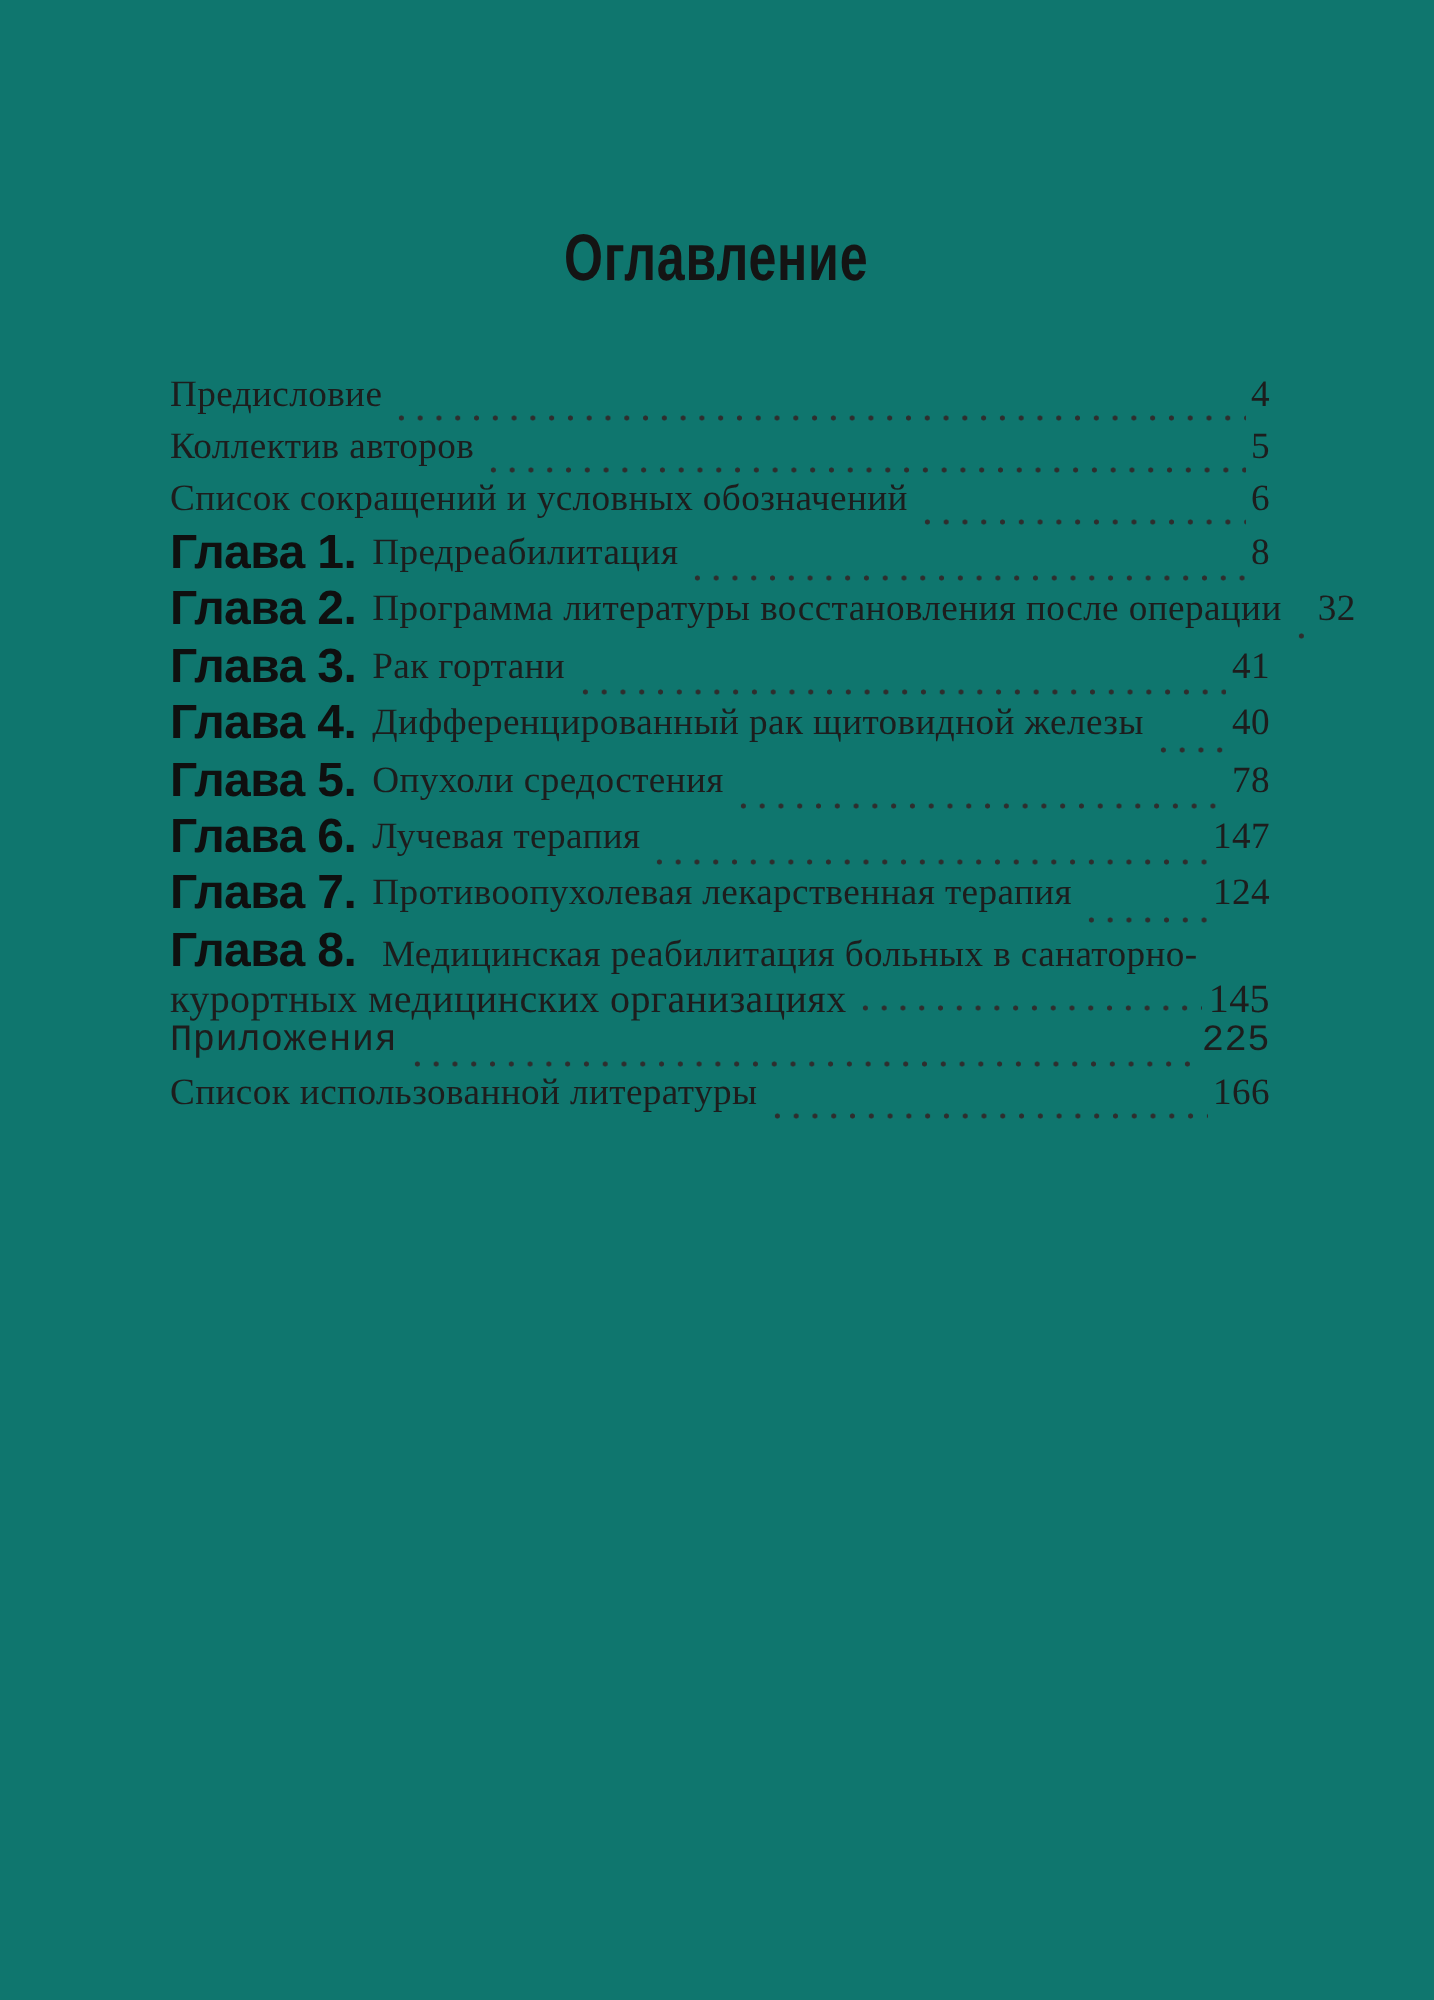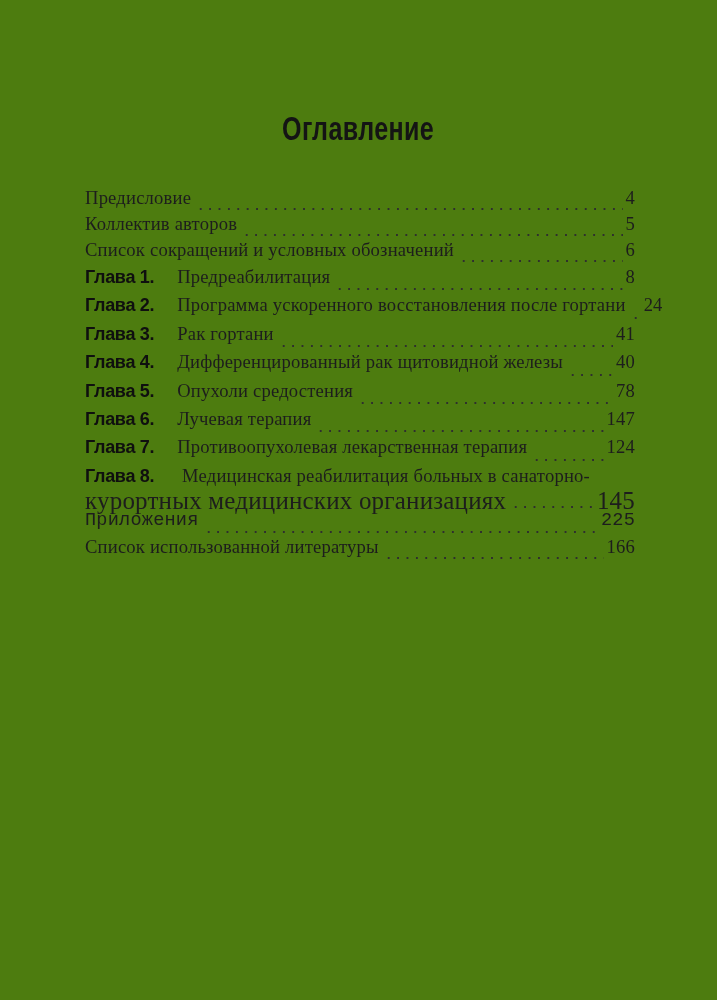--- a/index.html
+++ b/index.html
@@ -4,21 +4,21 @@
 <style>
   html, body {
     margin: 0;
     padding: 0;
     background: #ffffff;
   }
   .page {
     position: relative;
     width: 717px;
     height: 1000px;
-    background: #4d7c0f;
+    background: #0f766e;
     overflow: hidden;
     font-family: "Liberation Serif", serif;
     color: #1d1d1d;
   }
   .doc-title {
     position: absolute;
     top: 109px;
     left: 0;
     right: 0;
     text-align: center;
@@ -50,24 +50,24 @@
     font-size: 18.6px;
     letter-spacing: 0.2px;
   }
   .row.ch {
     height: 28.4px;
     line-height: 28.4px;
   }
   .prefix {
     font-family: "Liberation Sans", sans-serif;
     font-weight: bold;
-    font-size: 18px;
+    font-size: 24px;
     letter-spacing: -0.3px;
     color: #0f0f0f;
-    margin-right: 23px;
+    margin-right: 8px;
   }
   .prefix:empty { display: none; }
   .entry-text { color: #1d1d1d; }
   .leader {
     flex: 1 1 auto;
     min-width: 10px;
     height: 4px;
     margin: 0 3px 0 5px;
     background-image: radial-gradient(circle, #2e2e2e 1.1px, rgba(0,0,0,0) 1.45px);
     background-size: 9.4px 4px;
@@ -86,21 +86,21 @@
     font-size: 18.6px;
     letter-spacing: 0.2px;
     white-space: nowrap;
   }
   .two-l2 {
     display: flex;
     align-items: baseline;
     white-space: nowrap;
     height: 21px;
     line-height: 21px;
-    font-size: 25px;
+    font-size: 20px;
     letter-spacing: 0.2px;
   }
   .row.appendix { margin-top: -3px; font-family: Liberation Mono, monospace; }
 </style>
 </head>
 <body>
 
 <div class="page">
 
   <div class="doc-title">
@@ -129,23 +129,23 @@
 
     <div class="row ch">
       <span class="prefix">Глава 1.</span>
       <span class="entry-text">Предреабилитация</span>
       <span class="leader"></span>
       <span class="pagenum">8</span>
     </div>
 
     <div class="row ch">
       <span class="prefix">Глава 2.</span>
-      <span class="entry-text">Программа ускоренного восстановления после гортани</span>
-      <span class="leader"></span>
-      <span class="pagenum">24</span>
+      <span class="entry-text">Программа литературы восстановления после операции</span>
+      <span class="leader"></span>
+      <span class="pagenum">32</span>
     </div>
 
     <div class="row ch">
       <span class="prefix">Глава 3.</span>
       <span class="entry-text">Рак гортани</span>
       <span class="leader"></span>
       <span class="pagenum">41</span>
     </div>
 
     <div class="row ch">

